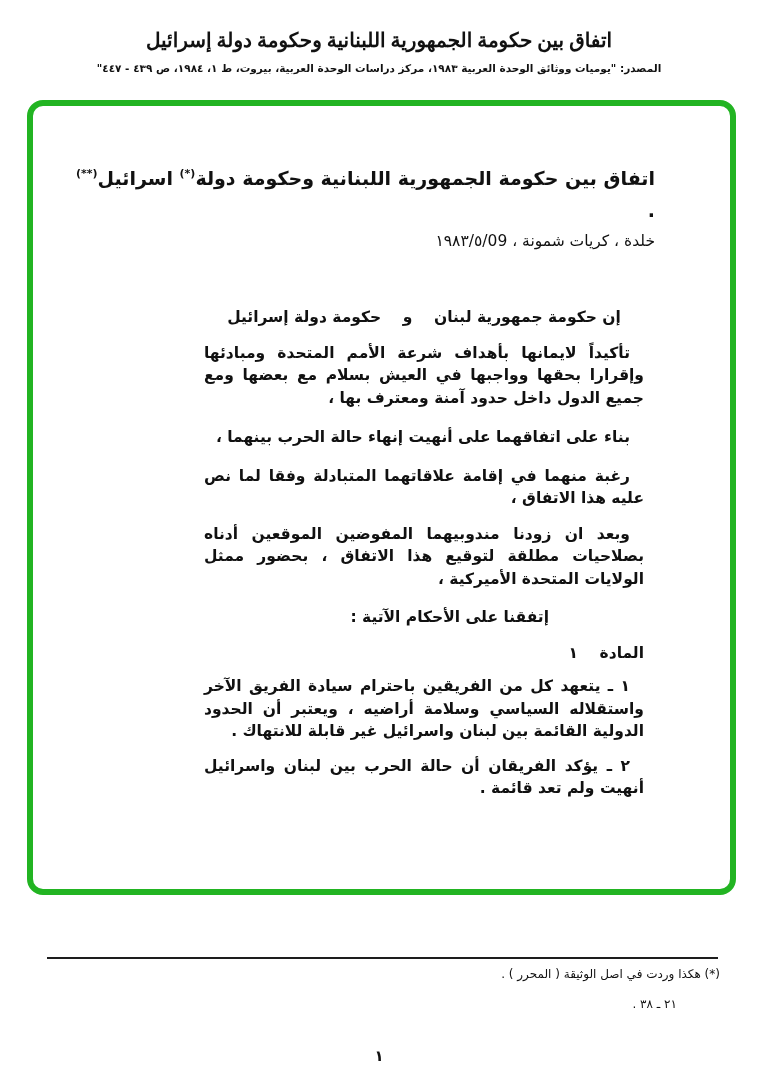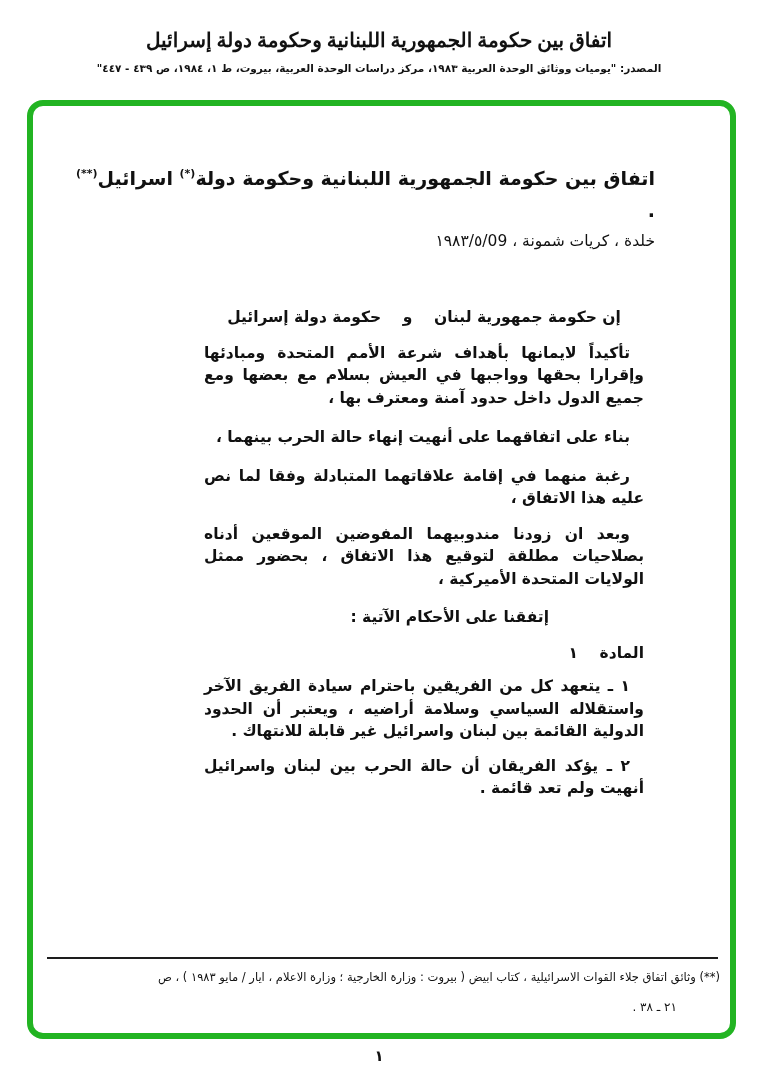--- a/index.html
+++ b/index.html
@@ -3,21 +3,21 @@
 <meta charset="utf-8">
 <style>
   html,body{margin:0;padding:0;background:#ffffff;}
   body{width:758px;height:1078px;position:relative;overflow:hidden;
        font-family:"DejaVu Sans",sans-serif;color:#111;}
   
   .top-header{position:absolute;top:28px;left:0;right:0;text-align:center;direction:rtl;}
   .hdr-title{font-size:20px;font-weight:bold;letter-spacing:.2px;font-family:Liberation Serif, serif;}
   .hdr-source{font-size:10.5px;font-weight:bold;margin-top:10px;}
   
-  .frame{position:absolute;left:27px;top:100px;width:709px;height:939px;
+  .frame{position:absolute;left:27px;top:100px;width:709px;height:795px;
          box-sizing:border-box;border:6px solid #22b422;border-radius:16px;background:#fff;}
   
   .doc-title{margin:52px 75px 0 38px;direction:rtl;text-align:right;
              font-size:19px;font-weight:bold;line-height:32px;}
   .doc-title sup{font-size:11px;font-weight:bold;vertical-align:8px;letter-spacing:0;}
   .dateline{margin:6px 75px 0 0;direction:rtl;text-align:right;font-size:15.5px;}
   
   .body-text{margin:56px 86px 0 171px;direction:rtl;text-align:justify;
              font-size:15.5px;line-height:22.5px;font-weight:bold;}
   .body-text p{margin:0;text-indent:14px;}
@@ -58,19 +58,19 @@
     <p class="m16">رغبة منهما في إقامة علاقاتهما المتبادلة وفقا لما نص عليه هذا الاتفاق ،</p>
     <p class="m13">وبعد ان زودنا مندوبيهما المفوضين الموقعين أدناه بصلاحيات مطلقة لتوقيع هذا الاتفاق ، بحضور ممثل الولايات المتحدة الأميركية ،</p>
     <p class="m16 p-opener">إتفقنا على الأحكام الآتية :</p>
     <p class="m13 p-heading">المادة &nbsp;&nbsp; ١</p>
     <p class="m11">١ ـ يتعهد كل من الفريقين باحترام سيادة الفريق الآخر واستقلاله السياسي وسلامة أراضيه ، ويعتبر أن الحدود الدولية القائمة بين لبنان واسرائيل غير قابلة للانتهاك .</p>
     <p class="m12">٢ ـ يؤكد الفريقان أن حالة الحرب بين لبنان واسرائيل أنهيت ولم تعد قائمة .</p>
   </div>
 
   <div class="fn-rule"></div>
   <div class="fns">
-    <div class="fn fn2">(**) وثائق اتفاق جلاء القوات الاسرائيلية ، كتاب ابيض ( بيروت : وزارة الخارجية ؛ وزارة الاعلام ، ايار / مايو ١٩٨٣ ) ، ص</div>
+    <div class="fn">(*) هكذا وردت في اصل الوثيقة ( المحرر ) .</div>
     <div class="fn-pages">٢١ ـ ٣٨ .</div>
   </div>
 
 </div>
 
 <div class="page-num">١</div>
 
 </body></html>

